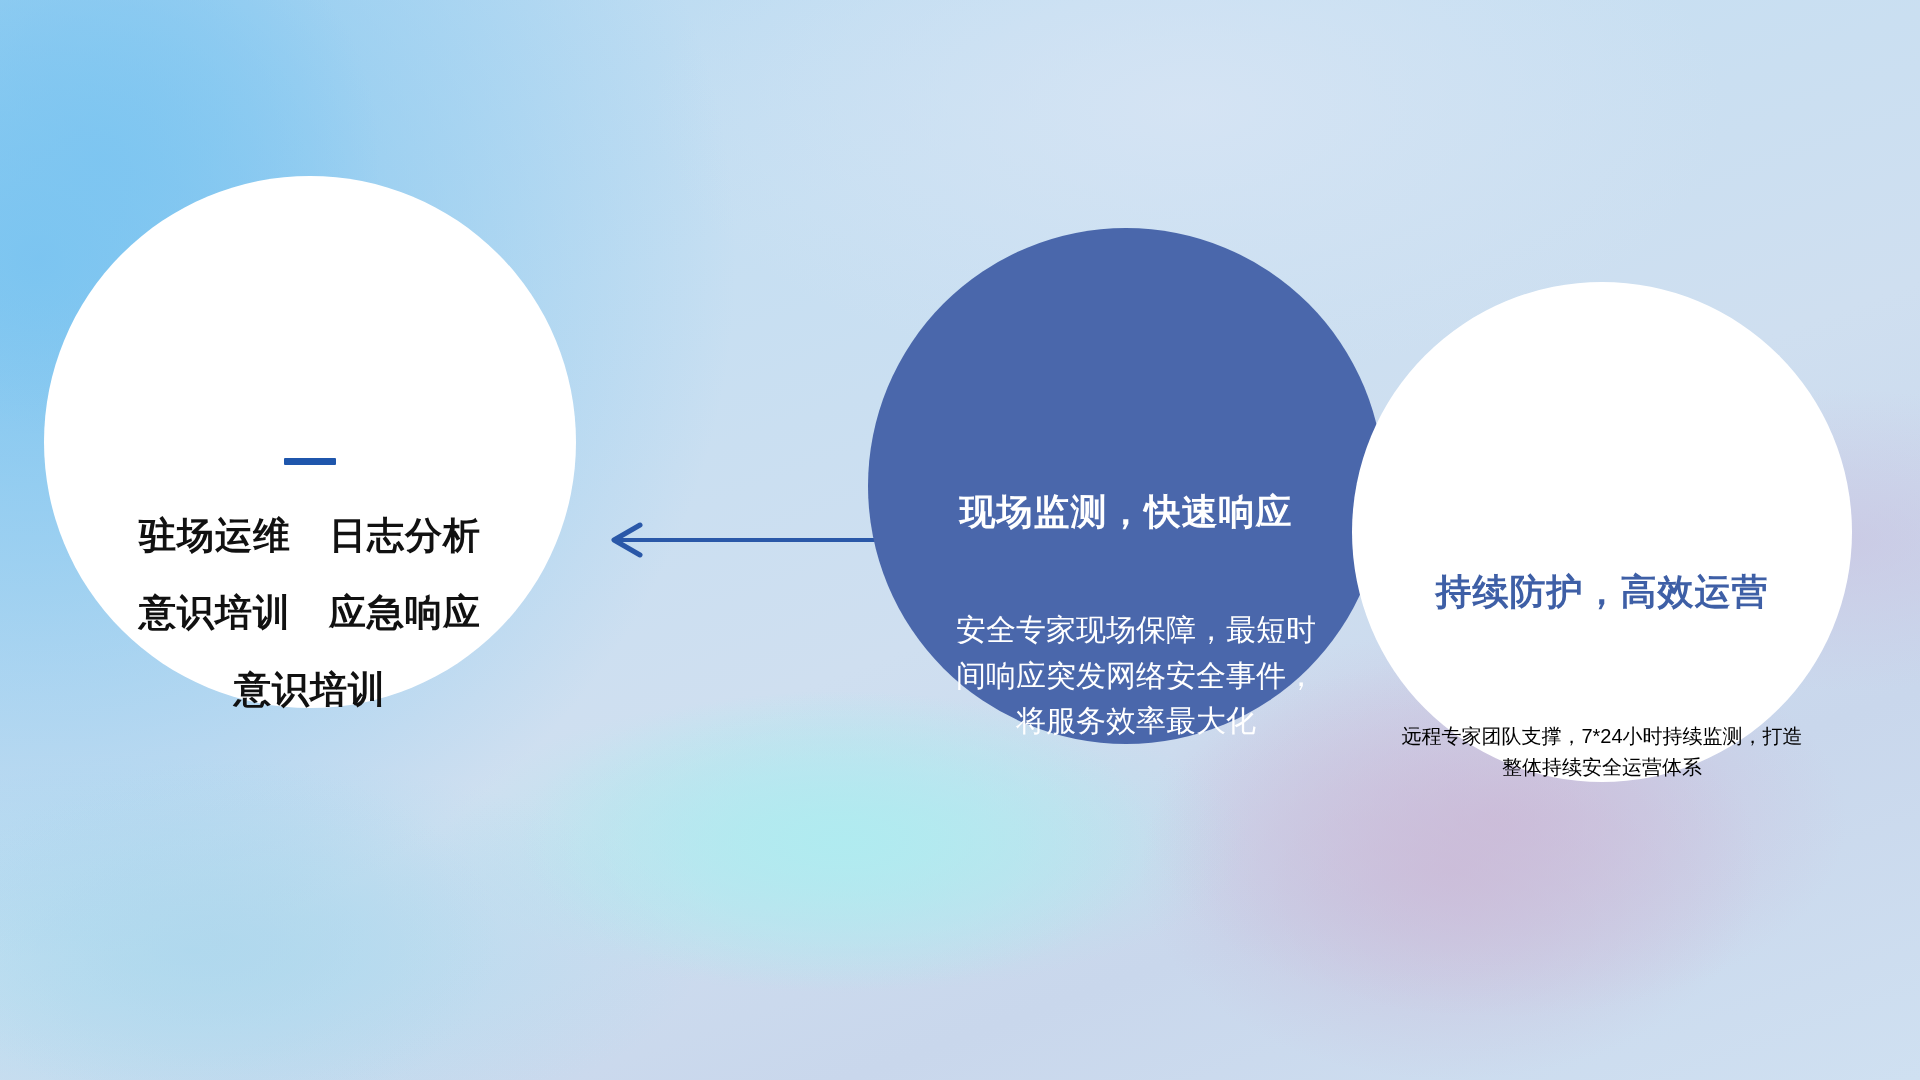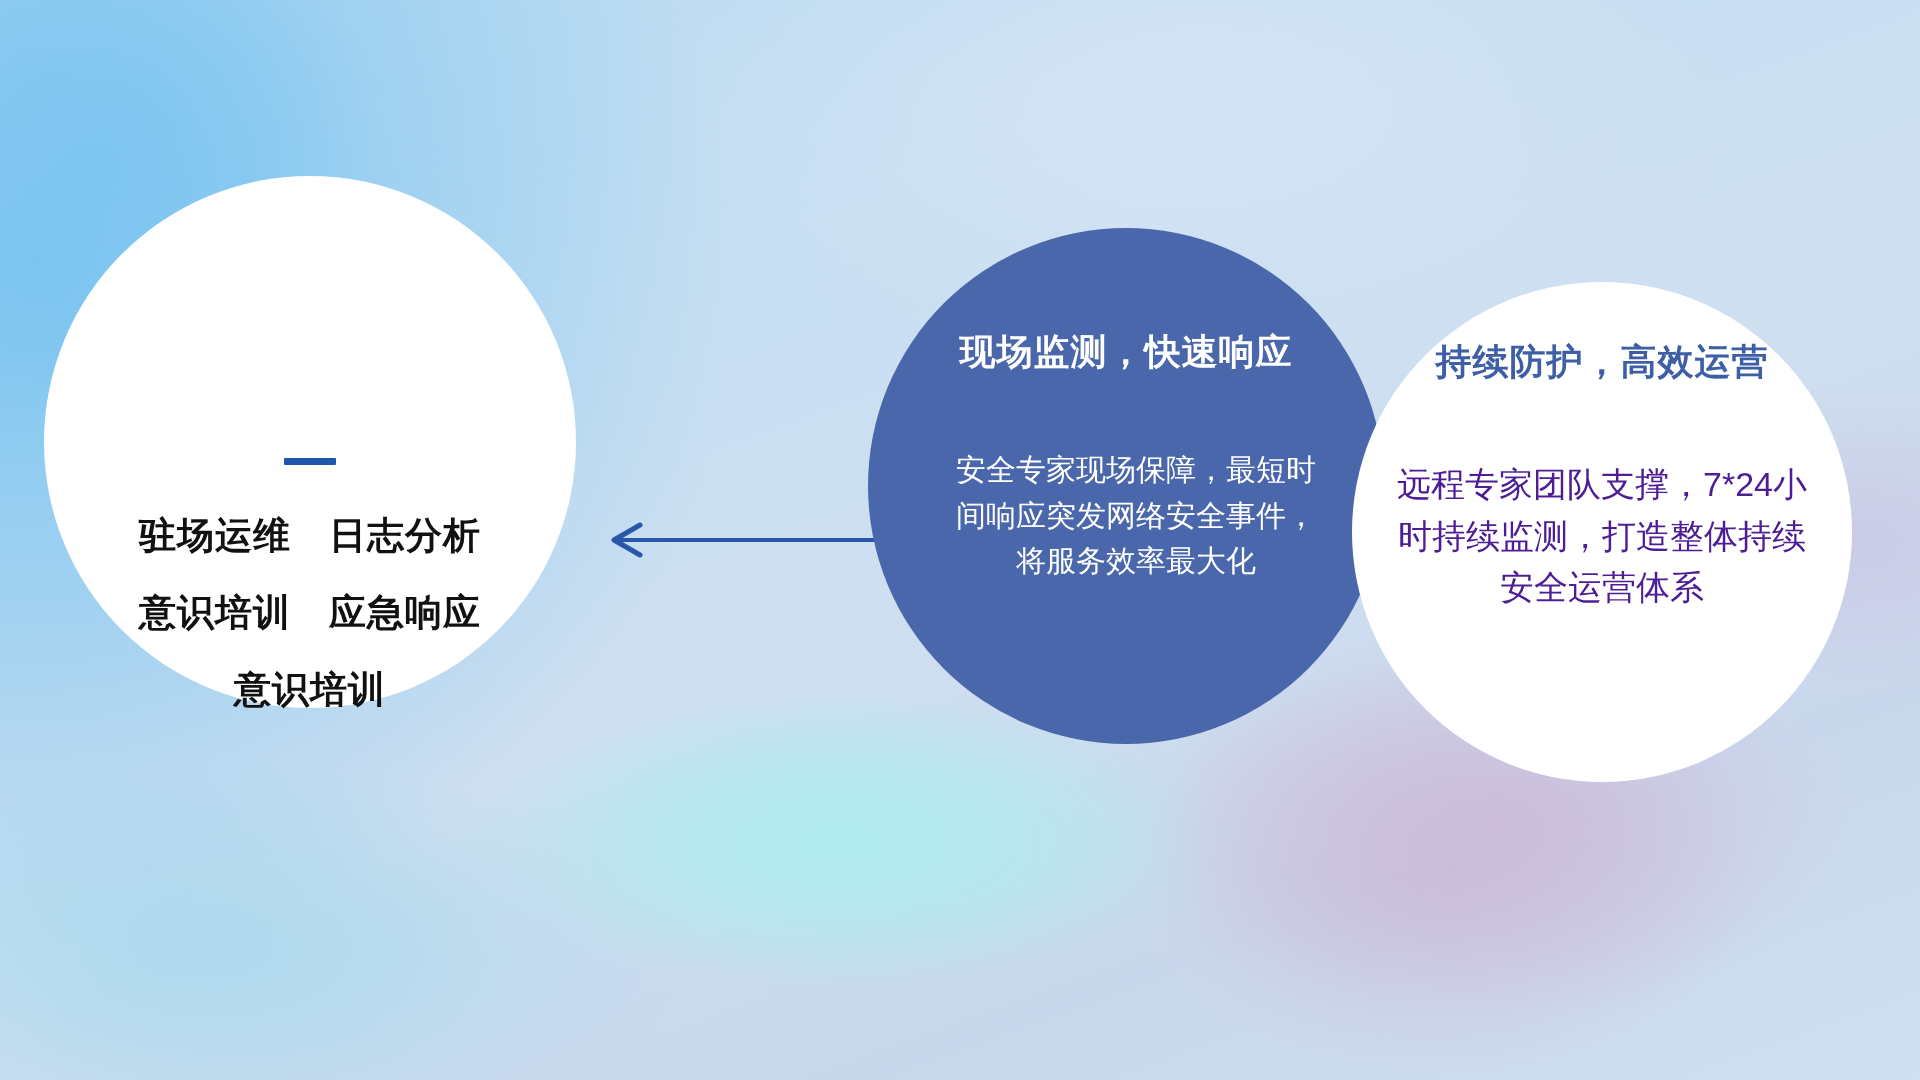--- a/index.html
+++ b/index.html
@@ -52,20 +52,21 @@
   }
 
   
   .circle {
     position: absolute;
     border-radius: 50%;
     box-sizing: border-box;
     display: flex;
     flex-direction: column;
     align-items: center;
+    justify-content: flex-end;
   }
 
   #circle-left {
     left: 44px;
     top: 176px;
     width: 532px;
     height: 532px;
     background: #ffffff;
     z-index: 3;
     justify-content: flex-end;
@@ -136,26 +137,26 @@
   
   .right-title {
     margin-top: 56px;
     font-size: 36px;
     font-weight: bold;
     color: #3e5fa6;
     letter-spacing: 1px;
     white-space: nowrap;
   }
   .right-body {
-    margin-top: 34px;
+    margin-top: 66px;
     width: 420px;
     text-align: center;
-    font-size: 34px;
+    font-size: 20px;
     line-height: 1.52;
-    color: #4c1d95;
+    color: #000000;
   }
 
   
   #connector-arrow {
     position: absolute;
     left: 600px;
     top: 520px;
     width: 300px;
     height: 40px;
     z-index: 2;

